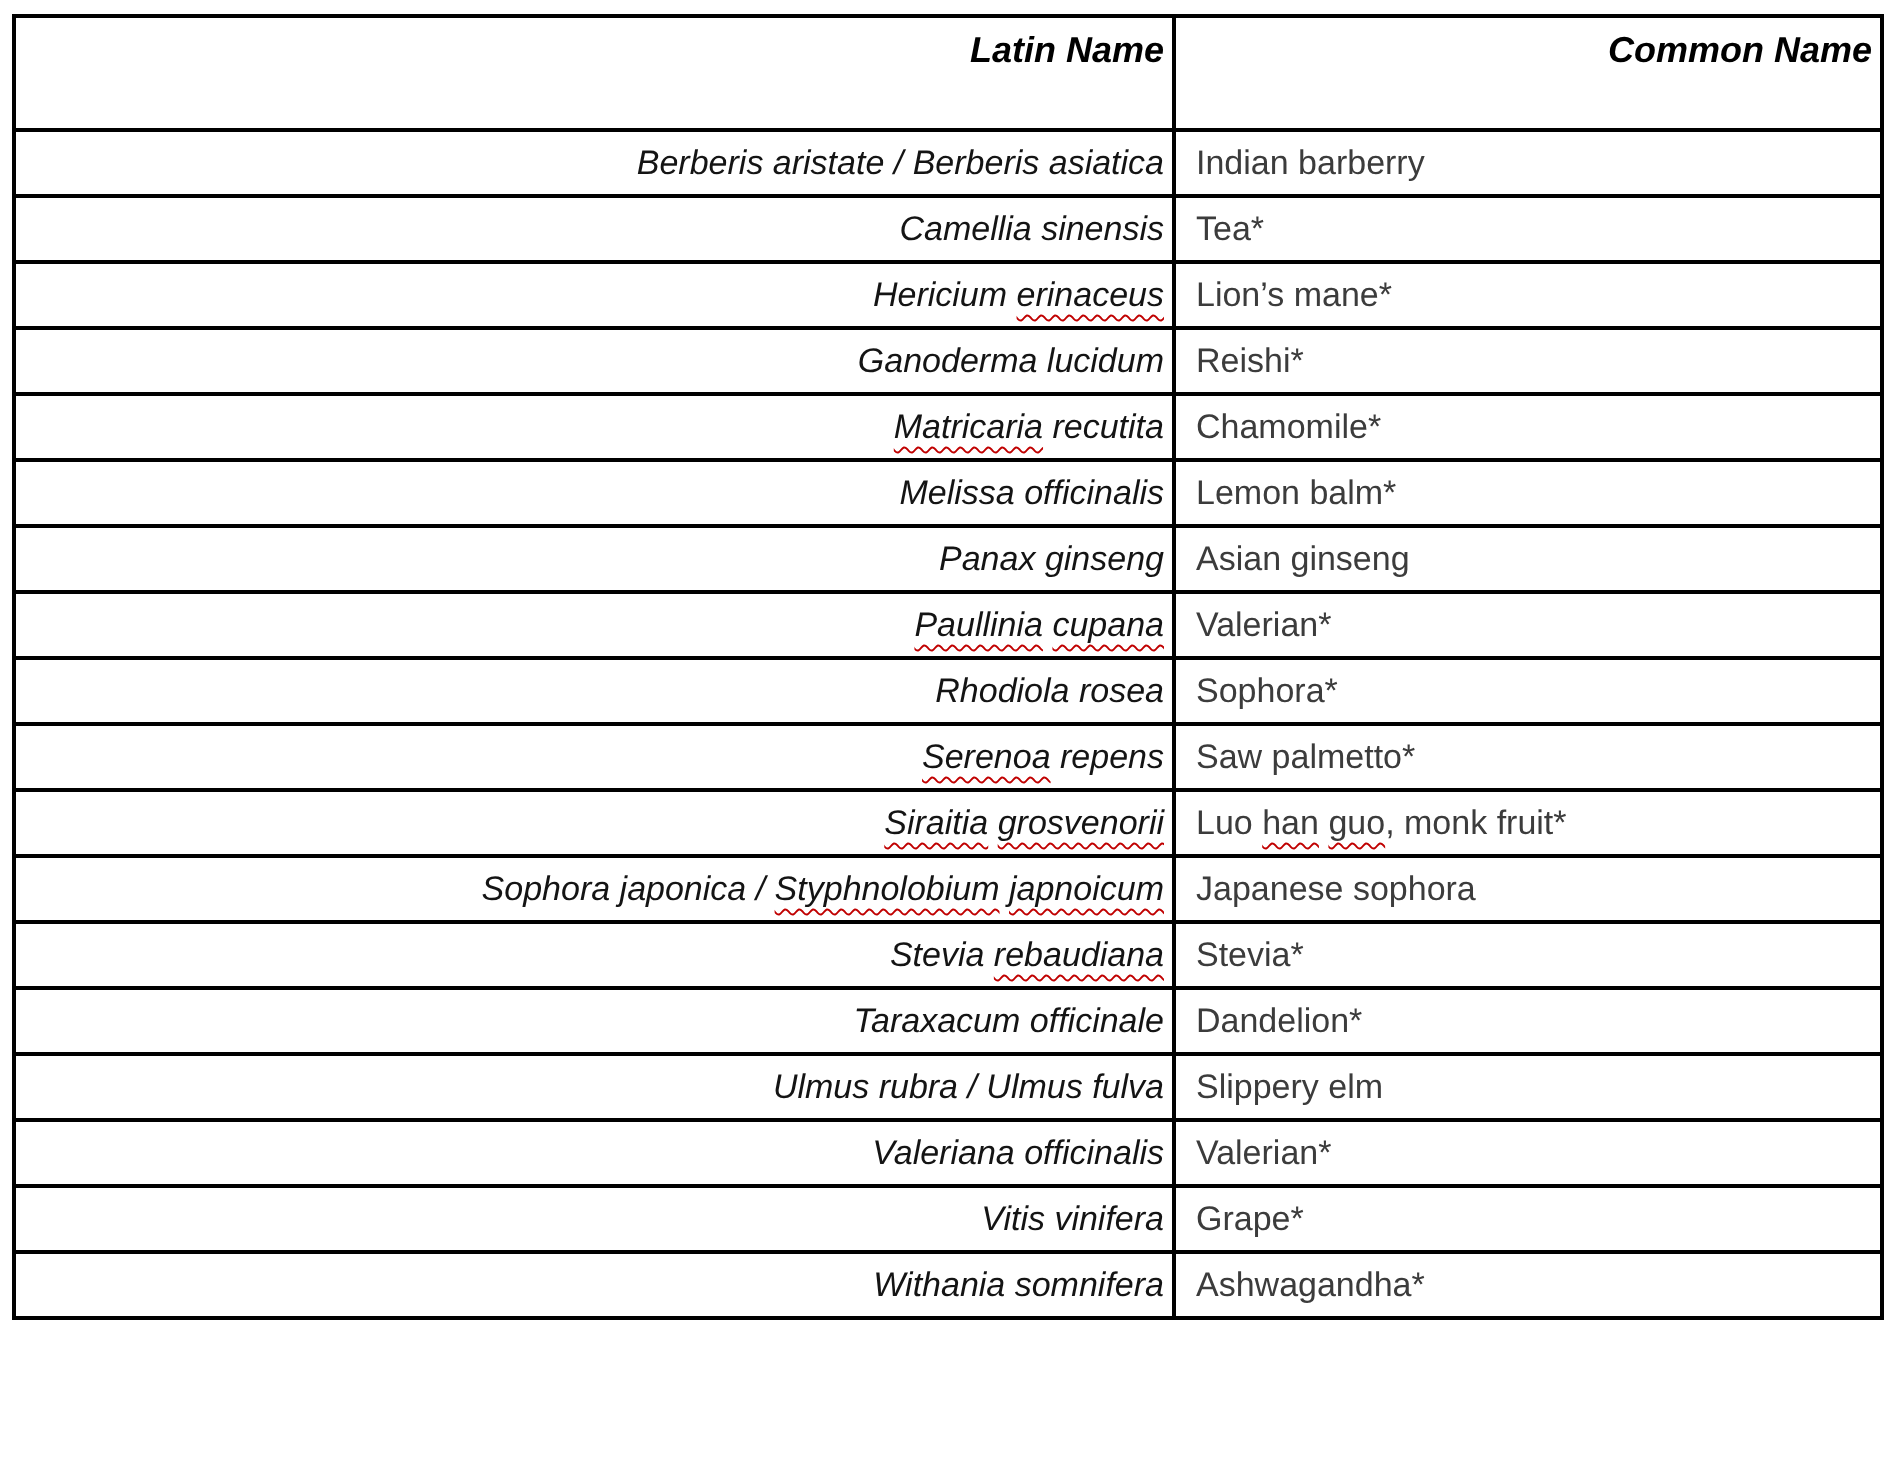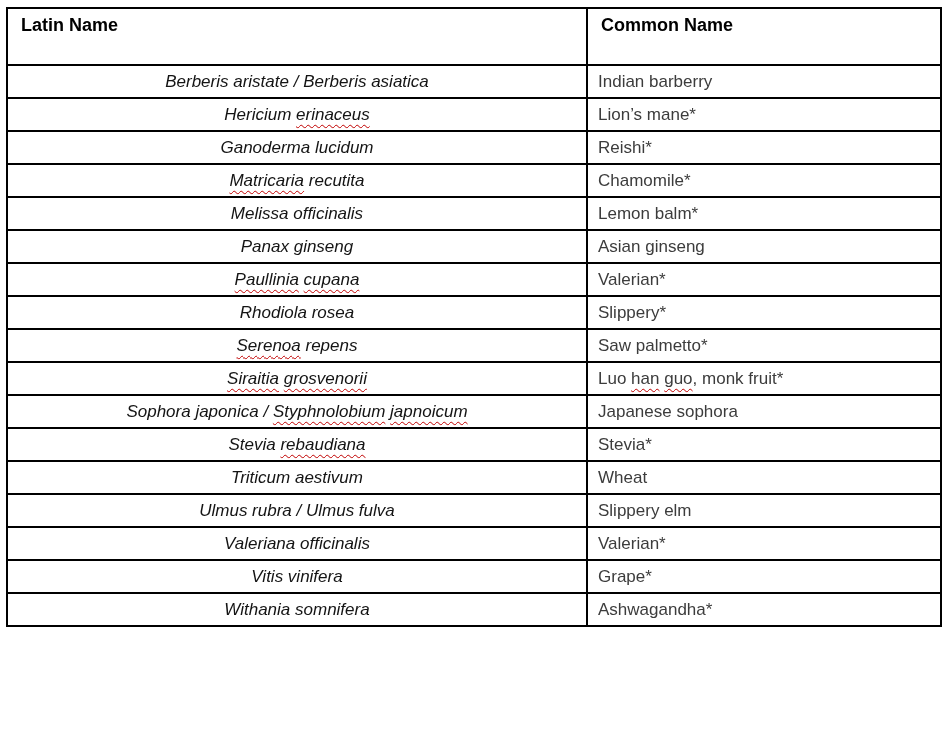--- a/index.html
+++ b/index.html
@@ -31,29 +31,30 @@
   table.plant-table td {
     border: 2px solid #000000;
     font-size: 17px;
     line-height: 24px;
     overflow: hidden;
     white-space: nowrap;
   }
   table.plant-table th {
     height: 51px;
     vertical-align: top;
-    text-align: left;
+    text-align: right;
     padding: 4px 4px 0 13px;
     font-weight: bold;
     color: #000000;
     font-size: 18px;
+    font-style: italic;
   }
   table.plant-table tr.body-row { height: 33px; }
   td.latin-cell {
-    text-align: center;
+    text-align: right;
     font-style: italic;
     color: #141414;
     vertical-align: middle;
     padding: 0 4px;
   }
   td.common-cell {
     text-align: left;
     color: #3c3c3c;
     vertical-align: middle;
     padding: 0 20px 0 10px;
@@ -82,20 +83,24 @@
         <th>Common Name</th>
       </tr>
     </thead>
     <tbody id="table-body">
 
   <tr class="body-row">
     <td class="latin-cell"><span>Berberis aristate / Berberis asiatica</span></td>
     <td class="common-cell"><span>Indian barberry</span></td>
   </tr>
 
+  <tr class="body-row">
+    <td class="latin-cell"><span>Camellia sinensis</span></td>
+    <td class="common-cell"><span>Tea*</span></td>
+  </tr>
 
   <tr class="body-row">
     <td class="latin-cell"><span>Hericium </span><span class="squiggle">erinaceus</span></td>
     <td class="common-cell"><span>Lion’s mane*</span></td>
   </tr>
 
   <tr class="body-row">
     <td class="latin-cell"><span>Ganoderma lucidum</span></td>
     <td class="common-cell"><span>Reishi*</span></td>
   </tr>
@@ -115,21 +120,21 @@
     <td class="common-cell"><span>Asian ginseng</span></td>
   </tr>
 
   <tr class="body-row">
     <td class="latin-cell"><span class="squiggle">Paullinia</span><span> </span><span class="squiggle">cupana</span></td>
     <td class="common-cell"><span>Valerian*</span></td>
   </tr>
 
   <tr class="body-row">
     <td class="latin-cell"><span>Rhodiola rosea</span></td>
-    <td class="common-cell"><span>Slippery*</span></td>
+    <td class="common-cell"><span>Sophora*</span></td>
   </tr>
 
   <tr class="body-row">
     <td class="latin-cell"><span class="squiggle">Serenoa</span><span> repens</span></td>
     <td class="common-cell"><span>Saw palmetto*</span></td>
   </tr>
 
   <tr class="body-row">
     <td class="latin-cell"><span class="squiggle">Siraitia</span><span> </span><span class="squiggle">grosvenorii</span></td>
     <td class="common-cell"><span>Luo </span><span class="squiggle">han</span><span> </span><span class="squiggle">guo</span><span>, monk fruit*</span></td>
@@ -138,25 +143,25 @@
   <tr class="body-row">
     <td class="latin-cell"><span>Sophora japonica / </span><span class="squiggle">Styphnolobium</span><span> </span><span class="squiggle">japnoicum</span></td>
     <td class="common-cell"><span>Japanese sophora</span></td>
   </tr>
 
   <tr class="body-row">
     <td class="latin-cell"><span>Stevia </span><span class="squiggle">rebaudiana</span></td>
     <td class="common-cell"><span>Stevia*</span></td>
   </tr>
 
+  <tr class="body-row">
+    <td class="latin-cell"><span>Taraxacum officinale</span></td>
+    <td class="common-cell"><span>Dandelion*</span></td>
+  </tr>
 
-  <tr class="body-row">
-    <td class="latin-cell"><span>Triticum aestivum</span></td>
-    <td class="common-cell"><span>Wheat</span></td>
-  </tr>
 
   <tr class="body-row">
     <td class="latin-cell"><span>Ulmus rubra / Ulmus fulva</span></td>
     <td class="common-cell"><span>Slippery elm</span></td>
   </tr>
 
 
   <tr class="body-row">
     <td class="latin-cell"><span>Valeriana officinalis</span></td>
     <td class="common-cell"><span>Valerian*</span></td>

